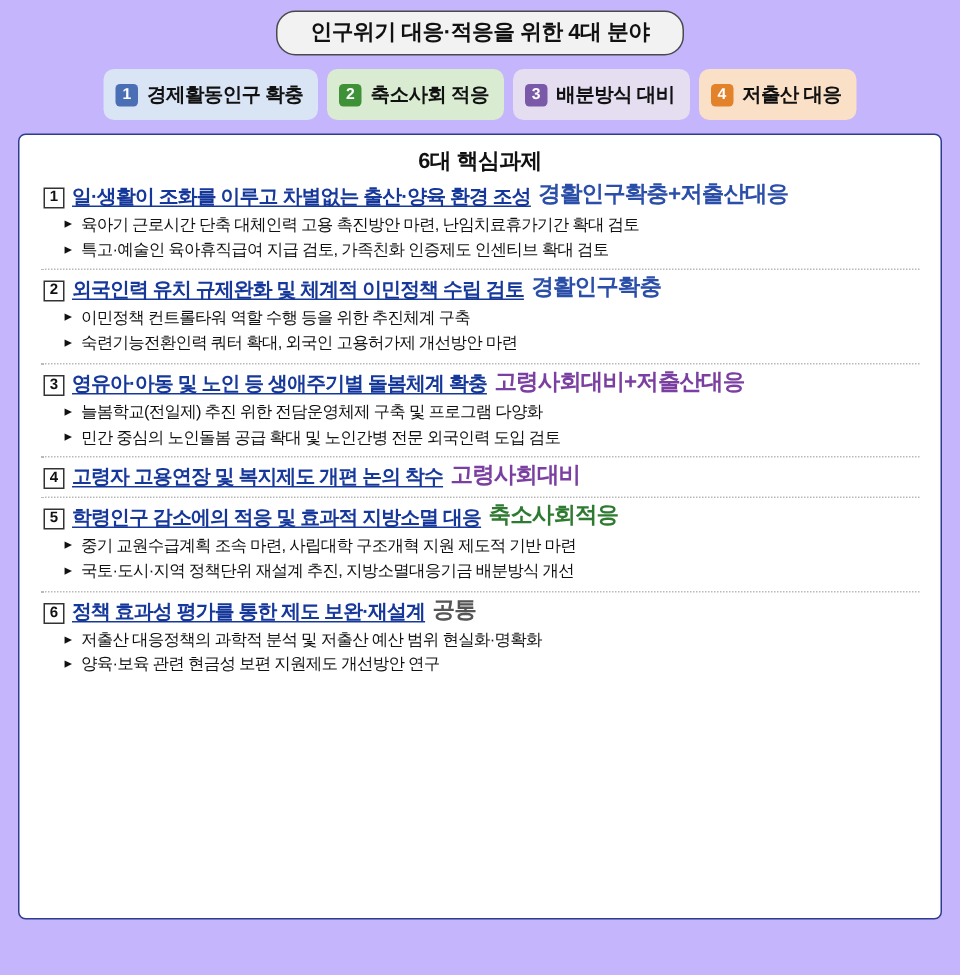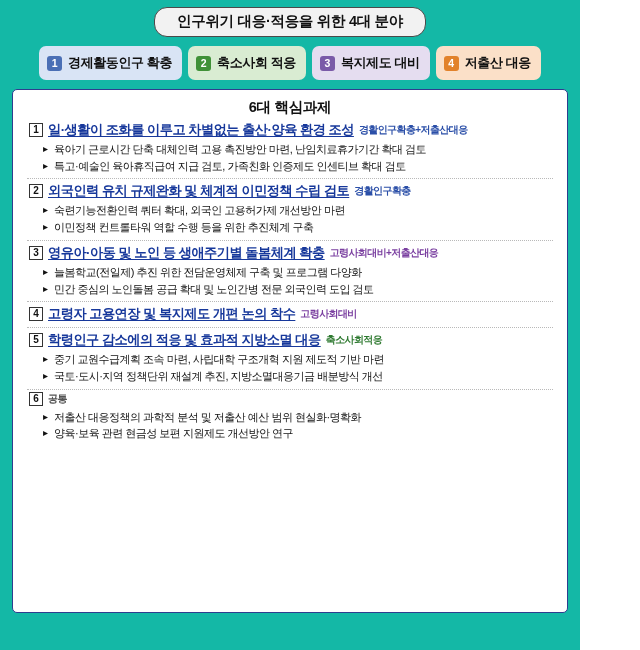--- a/index.html
+++ b/index.html
@@ -4,22 +4,22 @@
 <style>
   * { box-sizing: border-box; }
   html, body {
     margin: 0; padding: 0;
     width: 640px; height: 650px;
     background: #ffffff;
     font-family: "Liberation Sans", sans-serif;
   }
   .page {
     position: relative;
-    width: 580px; height: 650px;
-    background: #14b8a6;
+    width: 640px; height: 650px;
+    background: #c4b5fd;
     overflow: hidden;
   }
 
   
   .top-title-wrap {
     display: flex;
     justify-content: center;
     padding-top: 7px;
   }
   .top-title {
@@ -121,21 +121,21 @@
   }
   .task-title {
     font-size: 13.2px;
     font-weight: bold;
     color: #17389b;
     text-decoration: underline;
     text-underline-offset: 2px;
     letter-spacing: -0.5px;
   }
   .task-tag {
-    font-size: 10px;
+    font-size: 15px;
     font-weight: bold;
     letter-spacing: -0.6px;
     position: relative;
     top: -1px;
     white-space: nowrap;
   }
   .tag-blue { color: #2b4fa8; }
   .tag-purple { color: #7a3fa0; }
   .tag-green { color: #2f7a31; }
   .tag-gray { color: #555555; text-align: center; }
@@ -179,21 +179,21 @@
     <div class="chip chip-1">
       <span class="num">1</span>
       <span class="txt">경제활동인구 확충</span>
     </div>
     <div class="chip chip-2">
       <span class="num">2</span>
       <span class="txt">축소사회 적응</span>
     </div>
     <div class="chip chip-3">
       <span class="num">3</span>
-      <span class="txt">복지제도 대비</span>
+      <span class="txt">배분방식 대비</span>
     </div>
     <div class="chip chip-4">
       <span class="num">4</span>
       <span class="txt">저출산 대응</span>
     </div>
   </div>
 
   <div class="panel">
     <div class="panel-title">6대 핵심과제</div>
 
@@ -210,22 +210,22 @@
     </div>
     <hr class="sep">
 
     <div class="task">
       <div class="task-head">
         <span class="task-num">2</span>
         <span class="task-title">외국인력 유치 규제완화 및 체계적 이민정책 수립 검토</span>
         <span class="task-tag tag-blue">경활인구확충</span>
       </div>
       <ul class="bullets">
+        <li>이민정책 컨트롤타워 역할 수행 등을 위한 추진체계 구축</li>
         <li>숙련기능전환인력 쿼터 확대, 외국인 고용허가제 개선방안 마련</li>
-        <li>이민정책 컨트롤타워 역할 수행 등을 위한 추진체계 구축</li>
       </ul>
     </div>
     <hr class="sep">
 
     <div class="task">
       <div class="task-head">
         <span class="task-num">3</span>
         <span class="task-title">영유아·아동 및 노인 등 생애주기별 돌봄체계 확충</span>
         <span class="task-tag tag-purple">고령사회대비+저출산대응</span>
       </div>
@@ -254,20 +254,21 @@
       <ul class="bullets">
         <li>중기 교원수급계획 조속 마련, 사립대학 구조개혁 지원 제도적 기반 마련</li>
         <li>국토·도시·지역 정책단위 재설계 추진, 지방소멸대응기금 배분방식 개선</li>
       </ul>
     </div>
     <hr class="sep">
 
     <div class="task">
       <div class="task-head">
         <span class="task-num">6</span>
+        <span class="task-title">정책 효과성 평가를 통한 제도 보완·재설계</span>
         <span class="task-tag tag-gray">공통</span>
       </div>
       <ul class="bullets">
         <li>저출산 대응정책의 과학적 분석 및 저출산 예산 범위 현실화·명확화</li>
         <li>양육·보육 관련 현금성 보편 지원제도 개선방안 연구</li>
       </ul>
     </div>
 
   </div>
 </div>

